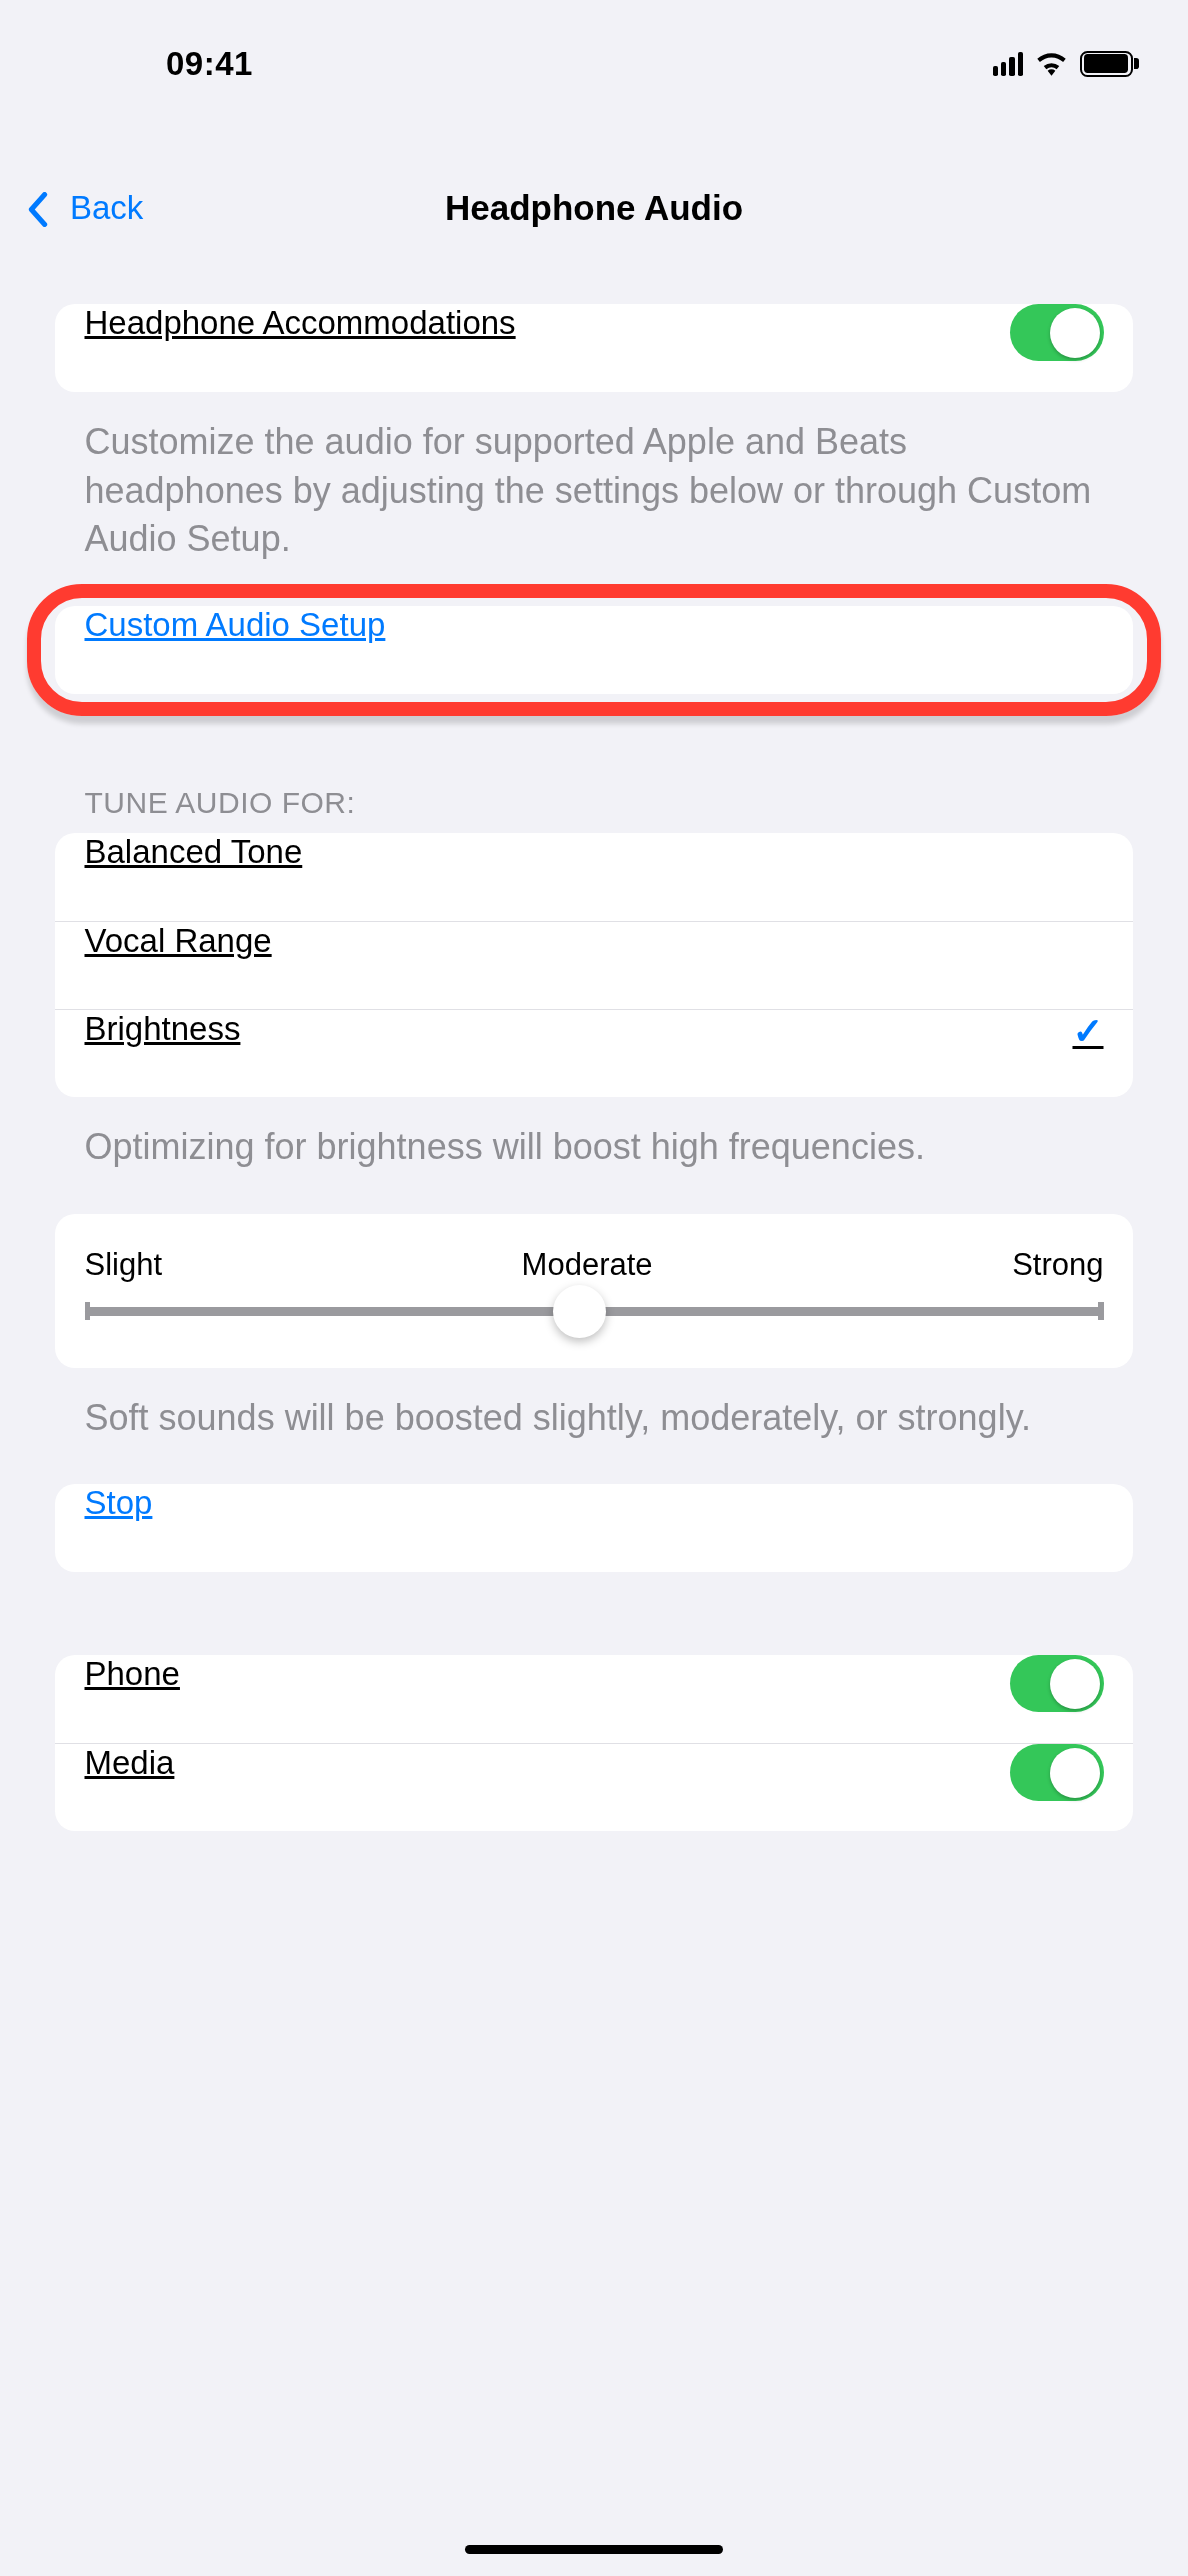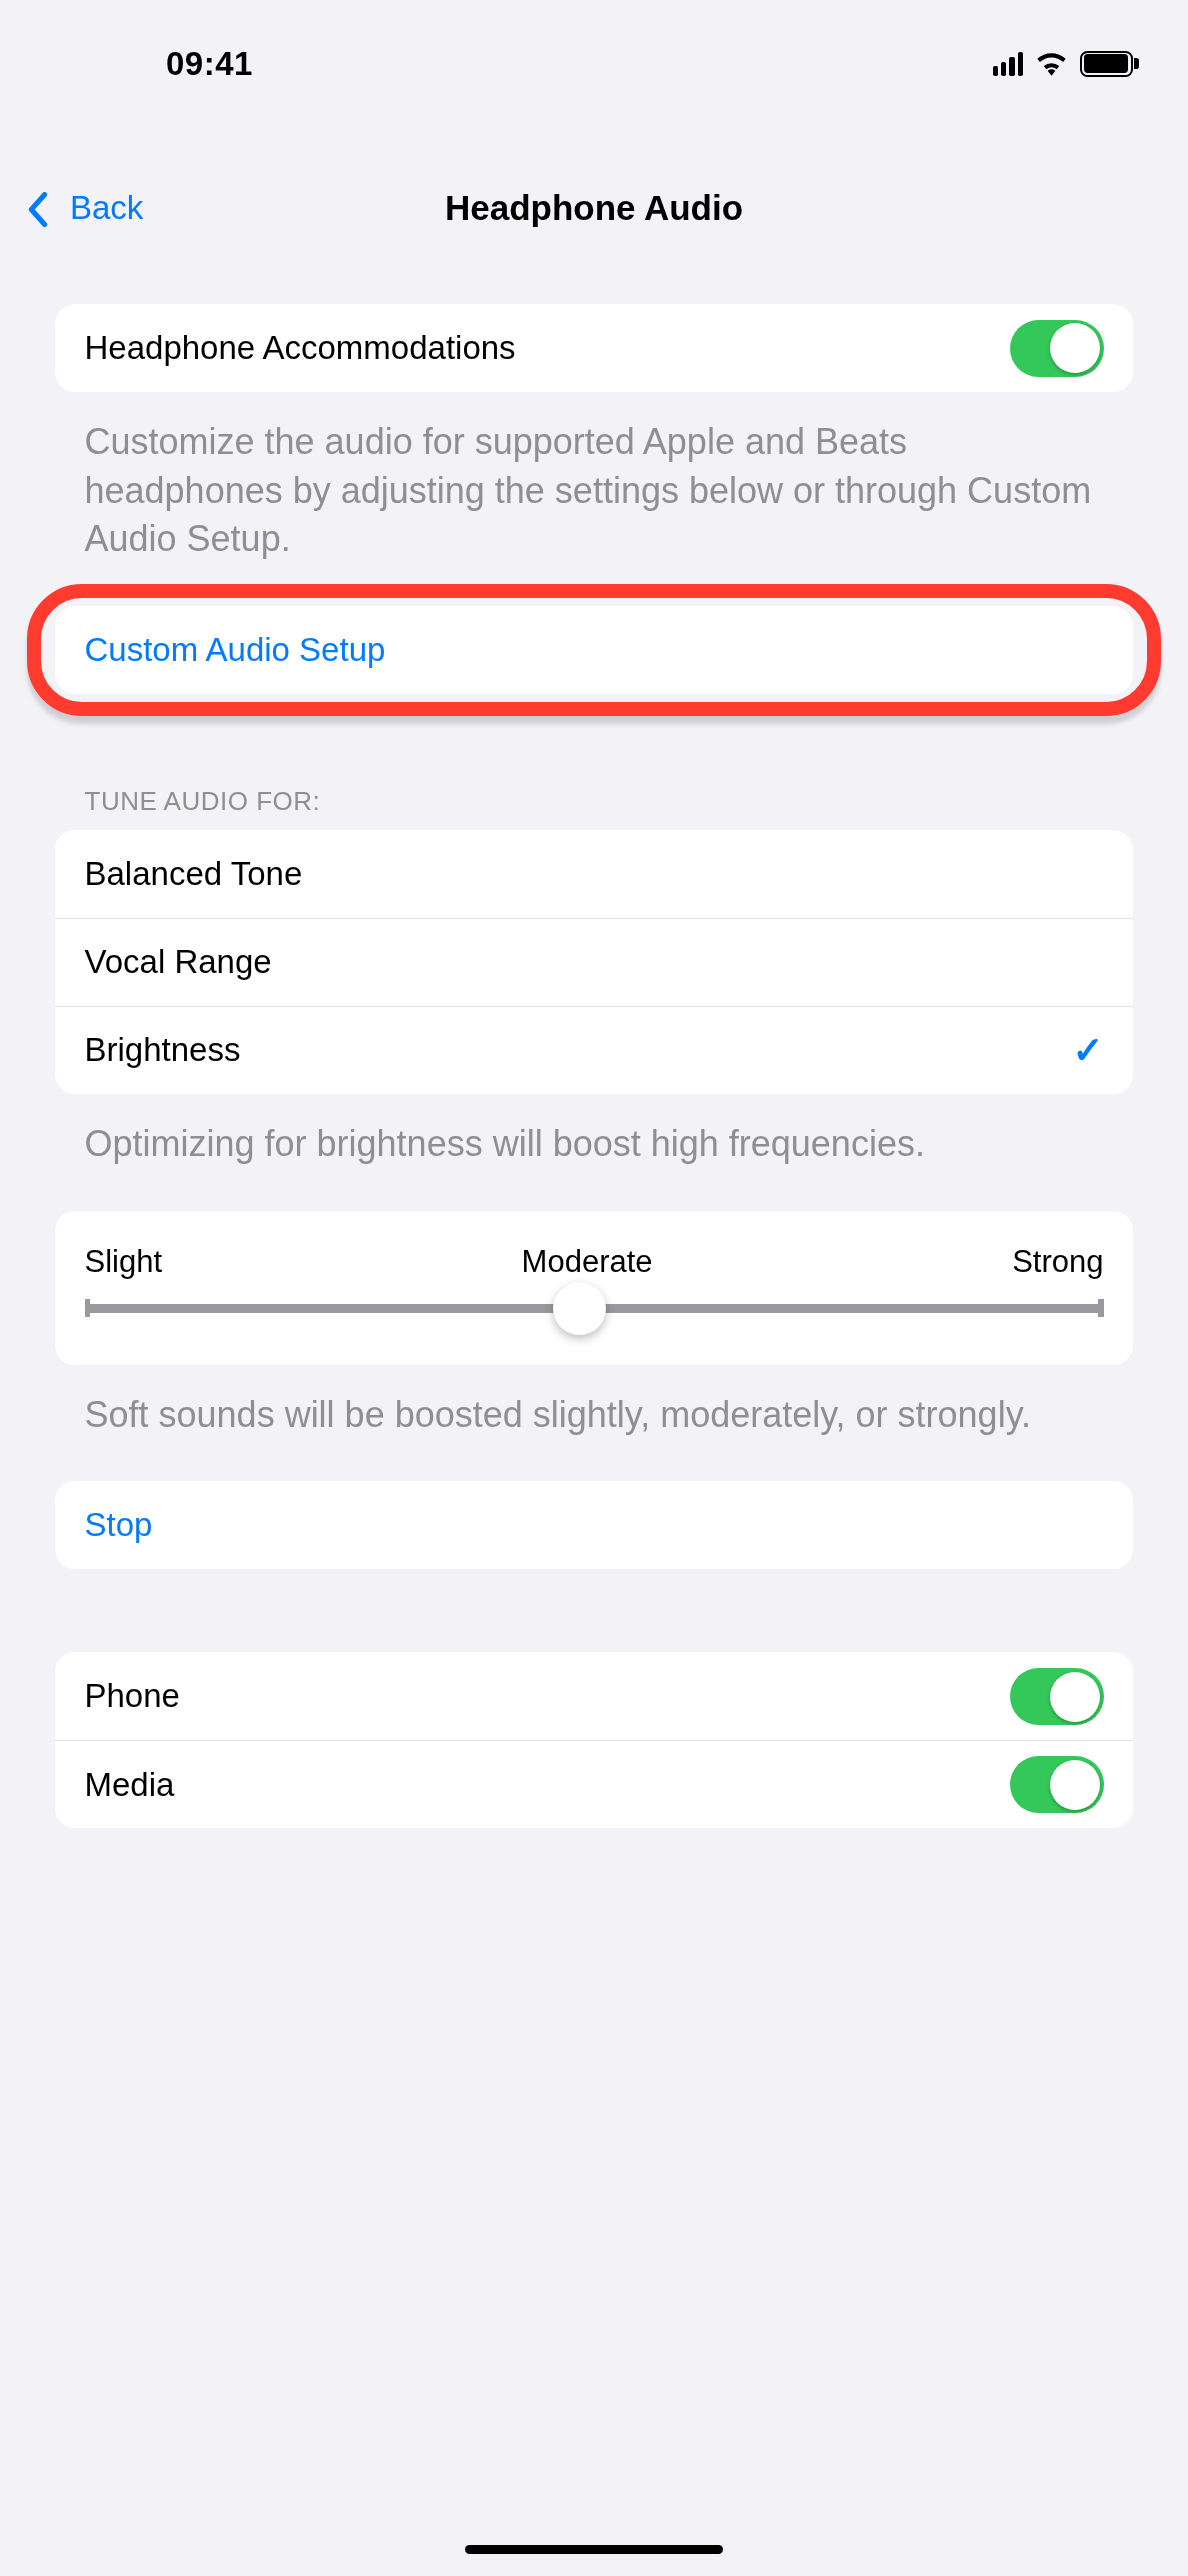--- a/index.html
+++ b/index.html
@@ -87,41 +87,42 @@
   .highlight-ring {
     position: absolute;
     top: -22px; left: -28px; right: -28px; bottom: -22px;
     border: 14.7px solid #ff3b30;
     border-radius: 55px;
     pointer-events: none;
     box-shadow: 0 7.4px 5.5px rgba(0,0,0,0.15);
   }
   .row {
     display: flex;
-    align-items: center;
+    align-items: flex-start;
     justify-content: space-between;
     padding: 0 29.5px;
     min-height: 88px;
     font-size: 33px;
+    text-decoration: underline;
   }
   .row + .row { border-top: 0.9px solid #e0e0e5; }
   .row.link { color: #007aff; }
   .row-label { flex: 1; }
   .check { color:#007aff; font-size:37px; font-weight:600;}
 
   .footer {
     padding: 13px 29.5px 42px 29.5px;
     color: #8e8e93;
     font-size: 36px;
     line-height: 1.35;
   }
   .header {
     padding: 9.2px 29.5px 13px 29.5px;
     color: #8e8e93;
-    font-size: 26px;
+    font-size: 30px;
     letter-spacing: 0.5px;
     text-transform: uppercase;
   }
 
   
   .toggle { position: relative; width: 94px; height: 57px; }
   .toggle-track { position:absolute; inset:0; border-radius:28.6px; background:#34c759; }
   .toggle-knob  { position:absolute; top:3.7px; right:3.7px; width:50px; height:50px; border-radius:50%; background:#fff; box-shadow:0 1.8px 3.7px rgba(0,0,0,.25);}
 
   

